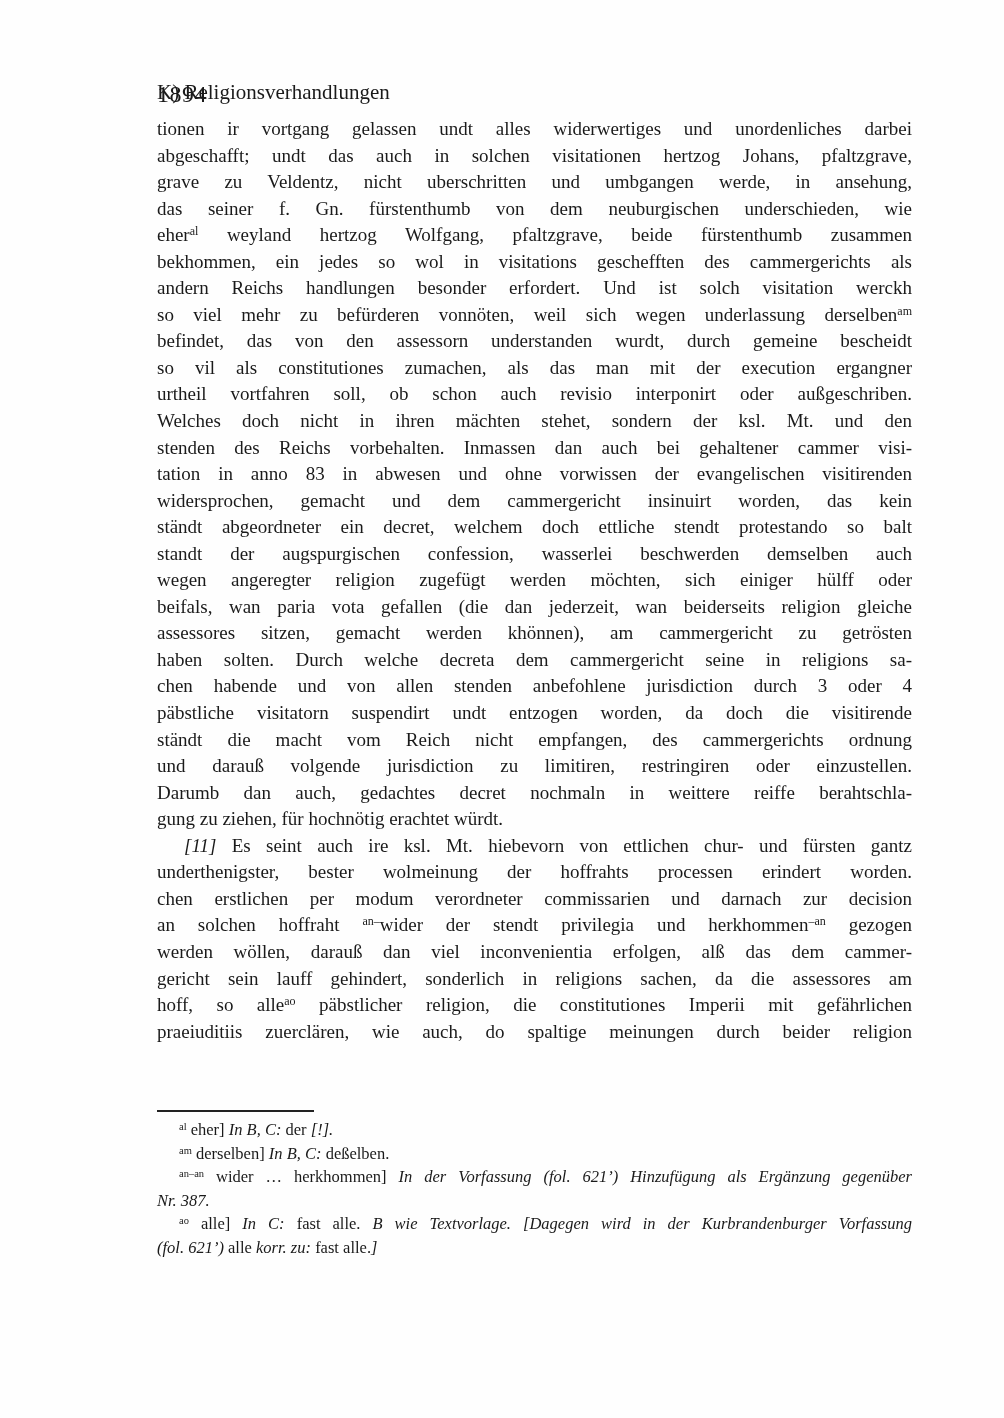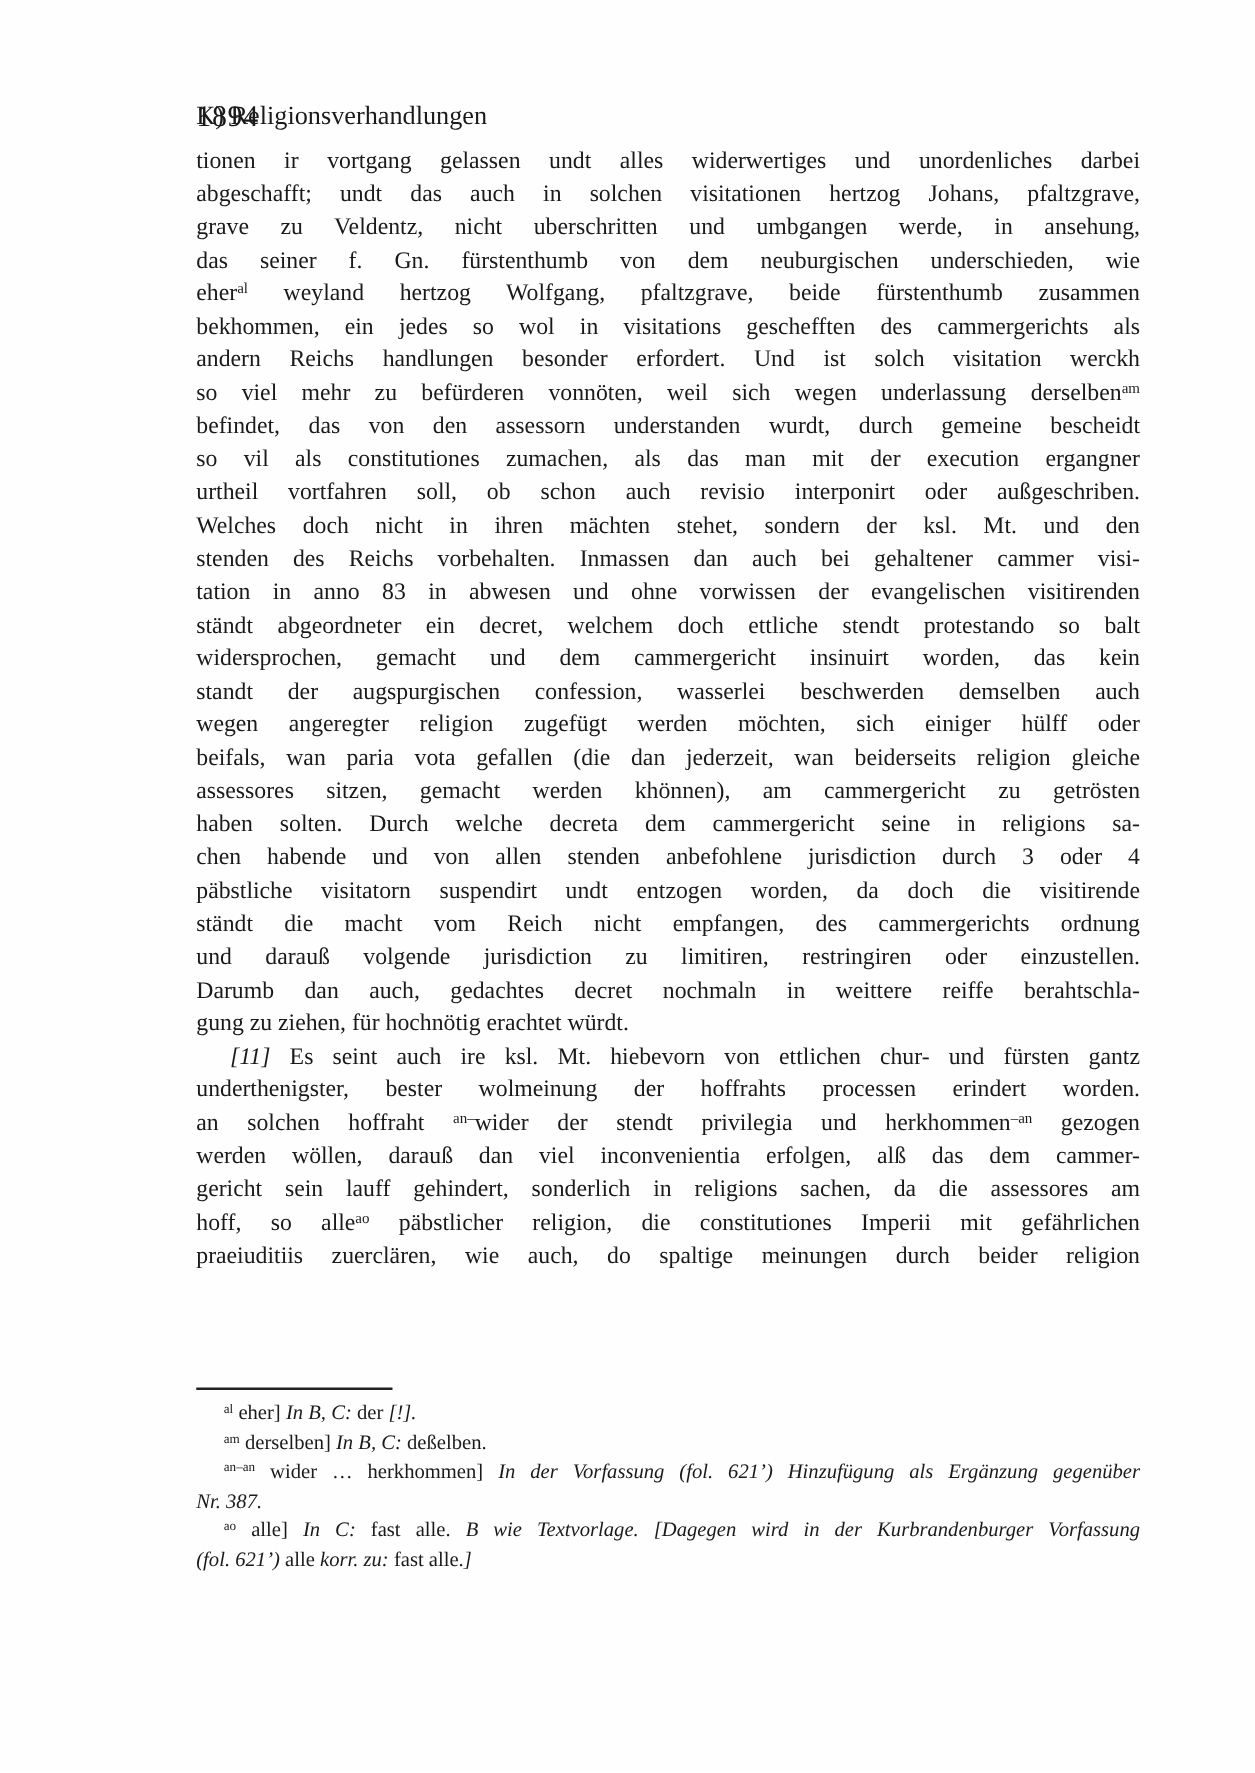--- a/index.html
+++ b/index.html
@@ -47,37 +47,38 @@
         <div class="line j"><span>eher</span><span class="sp">al</span><span> weyland hertzog Wolfgang, pfaltzgrave, beide fürstenthumb zusammen</span></div>
         <div class="line j"><span>bekhommen, ein jedes so wol in visitations geschefften des cammergerichts als</span></div>
         <div class="line j"><span>andern Reichs handlungen besonder erfordert. Und ist solch visitation werckh</span></div>
         <div class="line j"><span>so viel mehr zu befürderen vonnöten, weil sich wegen underlassung derselben</span><span class="sp">am</span></div>
         <div class="line j"><span>befindet, das von den assessorn understanden wurdt, durch gemeine bescheidt</span></div>
         <div class="line j"><span>so vil als constitutiones zumachen, als das man mit der execution ergangner</span></div>
         <div class="line j"><span>urtheil vortfahren soll, ob schon auch revisio interponirt oder außgeschriben.</span></div>
         <div class="line j"><span>Welches doch nicht in ihren mächten stehet, sondern der ksl. Mt. und den</span></div>
         <div class="line j"><span>stenden des Reichs vorbehalten. Inmassen dan auch bei gehaltener cammer visi-</span></div>
         <div class="line j"><span>tation in anno 83 in abwesen und ohne vorwissen der evangelischen visitirenden</span></div>
+        <div class="line j"><span>widersprochen, gemacht und dem cammergericht insinuirt worden, das kein</span></div>
         <div class="line j"><span>ständt abgeordneter ein decret, welchem doch ettliche stendt protestando so balt</span></div>
-        <div class="line j"><span>widersprochen, gemacht und dem cammergericht insinuirt worden, das kein</span></div>
         <div class="line j"><span>standt der augspurgischen confession, wasserlei beschwerden demselben auch</span></div>
         <div class="line j"><span>wegen angeregter religion zugefügt werden möchten, sich einiger hülff oder</span></div>
         <div class="line j"><span>beifals, wan paria vota gefallen (die dan jederzeit, wan beiderseits religion gleiche</span></div>
         <div class="line j"><span>assessores sitzen, gemacht werden khönnen), am cammergericht zu getrösten</span></div>
         <div class="line j"><span>haben solten. Durch welche decreta dem cammergericht seine in religions sa-</span></div>
         <div class="line j"><span>chen habende und von allen stenden anbefohlene jurisdiction durch 3 oder 4</span></div>
         <div class="line j"><span>päbstliche visitatorn suspendirt undt entzogen worden, da doch die visitirende</span></div>
         <div class="line j"><span>ständt die macht vom Reich nicht empfangen, des cammergerichts ordnung</span></div>
         <div class="line j"><span>und darauß volgende jurisdiction zu limitiren, restringiren oder einzustellen.</span></div>
         <div class="line j"><span>Darumb dan auch, gedachtes decret nochmaln in weittere reiffe berahtschla-</span></div>
         <div class="line"><span>gung zu ziehen, für hochnötig erachtet würdt.</span></div>
       </div>
       <div class="para">
         <div class="line j ind"><span class="it">[11]</span><span> Es seint auch ire ksl. Mt. hiebevorn von ettlichen chur- und fürsten gantz</span></div>
         <div class="line j"><span>underthenigster, bester wolmeinung der hoffrahts processen erindert worden.</span></div>
+        <div class="line j"><span>chen erstlichen per modum verordneter commissarien und darnach zur decision</span></div>
         <div class="line j"><span>an solchen hoffraht </span><span class="sp">an–</span><span>wider der stendt privilegia und herkhommen</span><span class="sp">–an</span><span> gezogen</span></div>
         <div class="line j"><span>werden wöllen, darauß dan viel inconvenientia erfolgen, alß das dem cammer-</span></div>
         <div class="line j"><span>gericht sein lauff gehindert, sonderlich in religions sachen, da die assessores am</span></div>
         <div class="line j"><span>hoff, so alle</span><span class="sp">ao</span><span> päbstlicher religion, die constitutiones Imperii mit gefährlichen</span></div>
         <div class="line j"><span>praeiuditiis zuerclären, wie auch, do spaltige meinungen durch beider religion</span></div>
       </div>
     </main>
 
   <div class="fnrule"></div>
 

